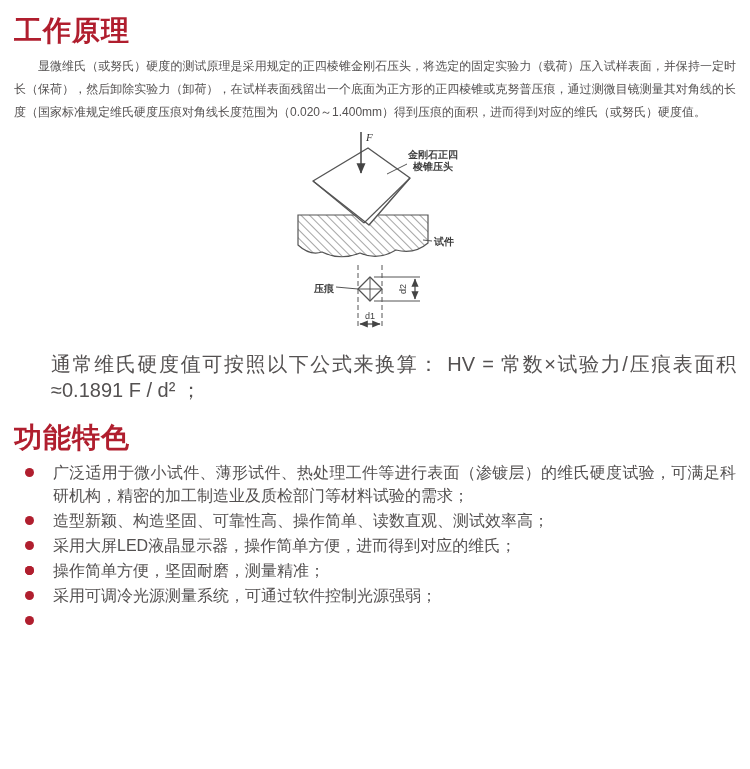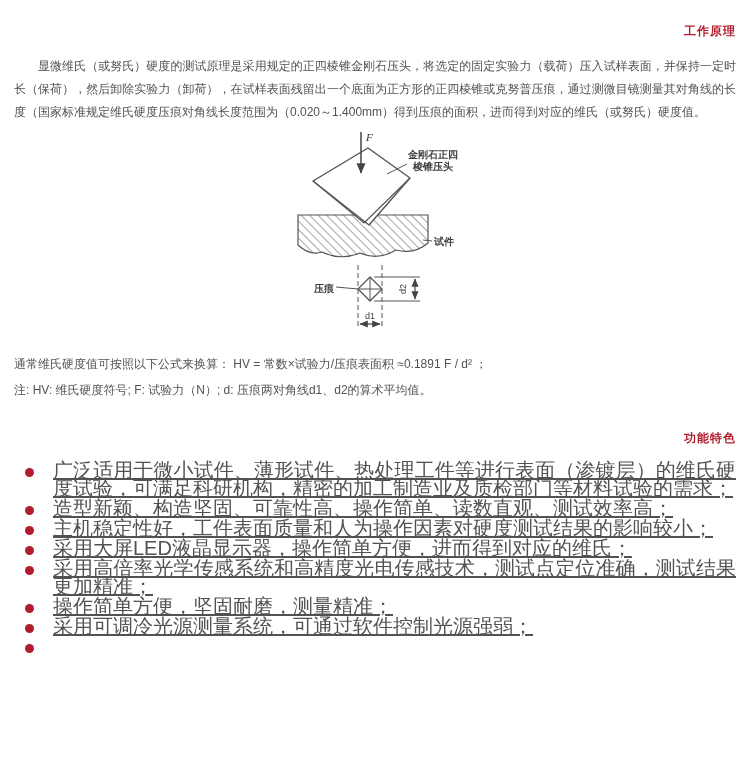--- a/index.html
+++ b/index.html
@@ -3,31 +3,31 @@
 <meta charset="utf-8">
 <style>
   html,body{margin:0;padding:0;}
   body{
     width:750px;height:769px;background:#ffffff;overflow:hidden;
     font-family:"Liberation Sans","DejaVu Sans",sans-serif;
     color:#545151;
   }
   .page{padding:20px 14px 0 14px;box-sizing:border-box;}
   .section-title{
-    color:#b01e2e;font-size:12px;line-height:22px;font-weight:bold;
-    letter-spacing:1px;margin:0 0 13px 0;text-align:right;
+    color:#b01e2e;font-size:28px;line-height:22px;font-weight:bold;
+    letter-spacing:1px;margin:0 0 13px 0;
   }
   .principle-para{
     font-size:12px;line-height:23px;text-align:justify;
     text-indent:2em;margin:0;
   }
   .figure-wrap{width:190px;margin:3px auto 4px auto;}
-  .formula-block{margin-top:8px;font-size:12px;line-height:26px;text-align:justify;}
+  .formula-block{margin-top:8px;font-size:20px;line-height:26px;text-align:justify;margin-left:37px;}
   .features-title{margin-top:24px;margin-bottom:12px;}
-  ul.features{list-style:none;margin:8px 0 0 0;padding:0;font-size:20px;line-height:18px;text-decoration:underline;}
+  ul.features{list-style:none;margin:8px 0 0 0;padding:0;font-size:16px;line-height:23px;}
   ul.features li{position:relative;padding-left:39px;margin-bottom:2px;text-align:justify;}
   .bullet-dot{
     position:absolute;left:11px;top:7px;width:9px;height:9px;
     border-radius:50%;background:#b01e2e;
   }
   svg .dlabel{font-family:"Liberation Sans","DejaVu Sans",sans-serif;fill:#3d3d3d;font-weight:bold;}
   svg .dim{font-family:"Liberation Sans","DejaVu Sans",sans-serif;fill:#3d3d3d;}
 </style>
 </head>
 <body>
@@ -84,45 +84,39 @@
       <text class="dim" font-size="9" text-anchor="middle" transform="translate(126,162) rotate(-90)">d2</text>
 
       <text class="dim" x="90" y="192" font-size="9" text-anchor="middle">d1</text>
       <line x1="90" y1="197" x2="80" y2="197" stroke="#444" stroke-width="1.2" marker-end="url(#arr)"></line>
       <line x1="90" y1="197" x2="100" y2="197" stroke="#444" stroke-width="1.2" marker-end="url(#arr)"></line>
     </svg>
   </div>
 
   <div class="formula-block">
     <div>通常维氏硬度值可按照以下公式来换算： HV = 常数×试验力/压痕表面积 ≈0.1891 F / d² ；</div>
-    <div>注: HV: 维氏硬度符号; F: 试验力（N）; d: 压痕两对角线d1、d2的算术平均值。</div>
   </div>
 
   <h2 class="section-title features-title">功能特色</h2>
 
   <ul class="features">
     <li>
       <span class="bullet-dot"></span>
       <span>广泛适用于微小试件、薄形试件、热处理工件等进行表面（渗镀层）的维氏硬度试验，可满足科研机构，精密的加工制造业及质检部门等材料试验的需求；</span>
     </li>
     <li>
       <span class="bullet-dot"></span>
       <span>造型新颖、构造坚固、可靠性高、操作简单、读数直观、测试效率高；</span>
     </li>
     <li>
       <span class="bullet-dot"></span>
-      <span>主机稳定性好，工件表面质量和人为操作因素对硬度测试结果的影响较小；</span>
-    </li>
-    <li>
-      <span class="bullet-dot"></span>
       <span>采用大屏LED液晶显示器，操作简单方便，进而得到对应的维氏；</span>
     </li>
     <li>
       <span class="bullet-dot"></span>
-      <span>采用高倍率光学传感系统和高精度光电传感技术，测试点定位准确，测试结果更加精准；</span>
     </li>
     <li>
       <span class="bullet-dot"></span>
       <span>操作简单方便，坚固耐磨，测量精准；</span>
     </li>
     <li>
       <span class="bullet-dot"></span>
       <span>采用可调冷光源测量系统，可通过软件控制光源强弱；</span>
     </li>
     <li>

